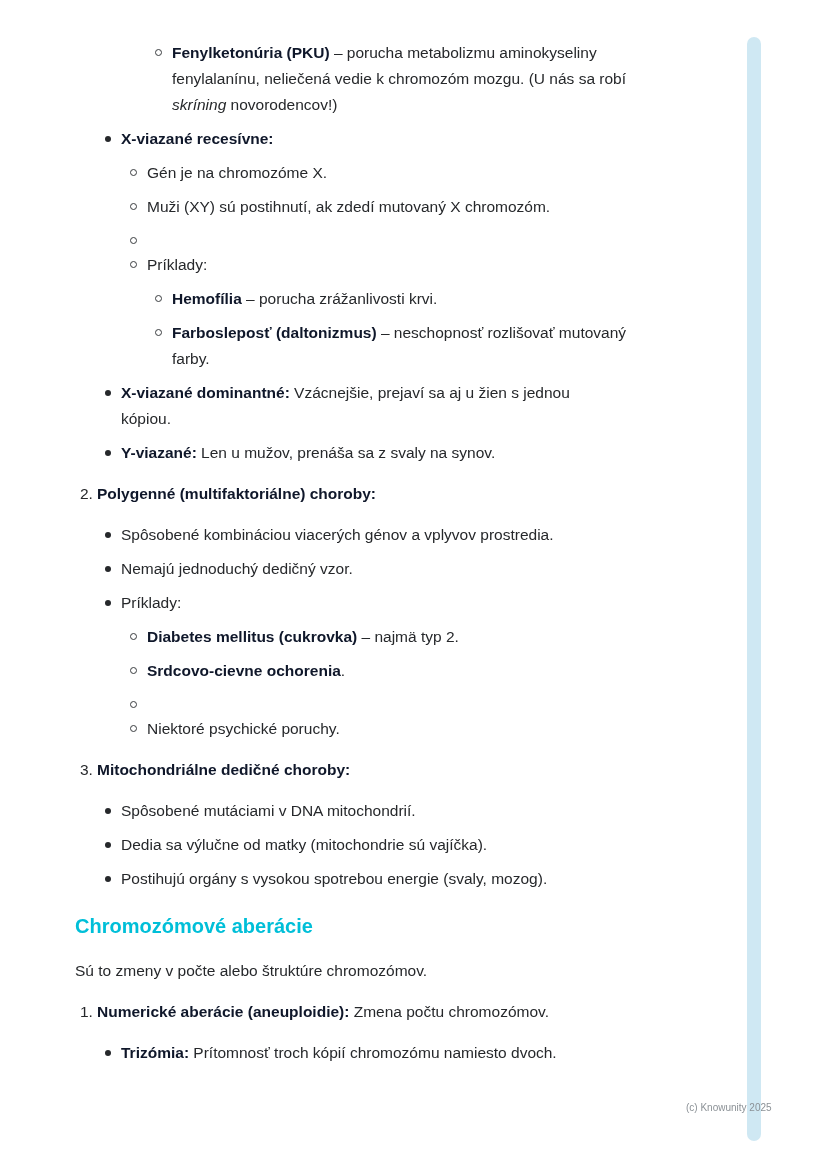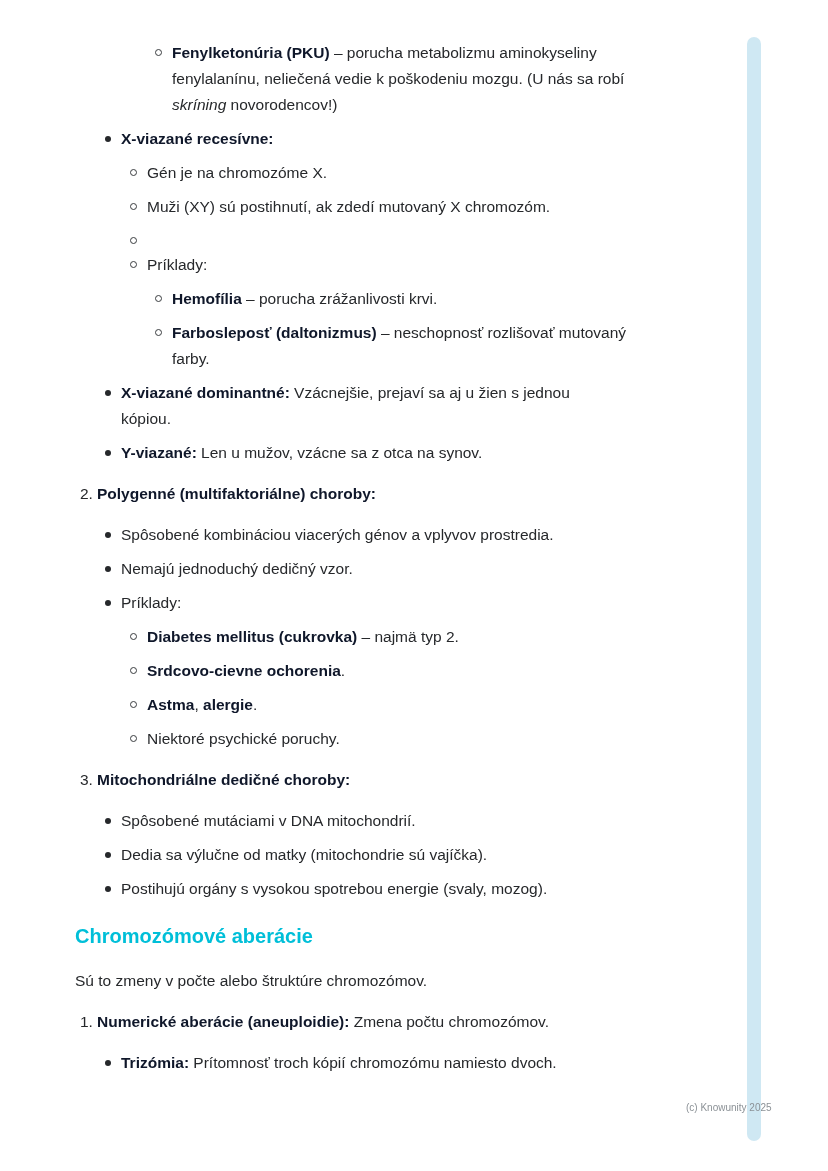--- a/index.html
+++ b/index.html
@@ -35,21 +35,21 @@
     position:absolute;left:686px;top:1101px;z-index:2;
     font-size:10px;line-height:14px;color:#8b9196;
   }
 </style>
 </head>
 <body>
 
 <div class="content">
     <div class="row li indent-3">
       <span class="bullet circle"></span>
-      <div class="txt"><strong>Fenylketonúria (PKU)</strong><span> – porucha metabolizmu aminokyseliny</span><br><span>fenylalanínu, neliečená vedie k poškodeniu mozgu. (U nás sa robí</span><br><em>skríning</em><span> novorodencov!)</span></div>
+      <div class="txt"><strong>Fenylketonúria (PKU)</strong><span> – porucha metabolizmu aminokyseliny</span><br><span>fenylalanínu, neliečená vedie k chromozóm mozgu. (U nás sa robí</span><br><em>skríning</em><span> novorodencov!)</span></div>
     </div>
     <div class="row li indent-1">
       <span class="bullet disc"></span>
       <div class="txt"><strong>X-viazané recesívne:</strong></div>
     </div>
     <div class="row li indent-2">
       <span class="bullet circle"></span>
       <div class="txt"><span>Gén je na chromozóme X.</span></div>
     </div>
     <div class="row li indent-2">
@@ -70,21 +70,21 @@
     <div class="row li indent-3">
       <span class="bullet circle"></span>
       <div class="txt"><strong>Farbosleposť (daltonizmus)</strong><span> – neschopnosť rozlišovať mutovaný</span><br><span>farby.</span></div>
     </div>
     <div class="row li indent-1">
       <span class="bullet disc"></span>
       <div class="txt"><strong>X-viazané dominantné:</strong><span> Vzácnejšie, prejaví sa aj u žien s jednou</span><br><span>kópiou.</span></div>
     </div>
     <div class="row li indent-1">
       <span class="bullet disc"></span>
-      <div class="txt"><strong>Y-viazané:</strong><span> Len u mužov, vzácne sa z otca na synov.</span></div>
+      <div class="txt"><strong>Y-viazané:</strong><span> Len u mužov, prenáša sa z svaly na synov.</span></div>
     </div>
     <div class="row numbered">
       <span class="num">2.</span>
       <div class="txt"><strong>Polygenné (multifaktoriálne) choroby:</strong></div>
     </div>
     <div class="row li indent-1">
       <span class="bullet disc"></span>
       <div class="txt"><span>Spôsobené kombináciou viacerých génov a vplyvov prostredia.</span></div>
     </div>
     <div class="row li indent-1">
@@ -98,21 +98,20 @@
     <div class="row li indent-2">
       <span class="bullet circle"></span>
       <div class="txt"><strong>Diabetes mellitus (cukrovka)</strong><span> – najmä typ 2.</span></div>
     </div>
     <div class="row li indent-2">
       <span class="bullet circle"></span>
       <div class="txt"><strong>Srdcovo-cievne ochorenia</strong><span>.</span></div>
     </div>
     <div class="row li indent-2">
       <span class="bullet circle"></span>
-      <div class="txt"><strong>Astma</strong><span>, </span><strong>alergie</strong><span>.</span></div>
     </div>
     <div class="row li indent-2">
       <span class="bullet circle"></span>
       <div class="txt"><span>Niektoré psychické poruchy.</span></div>
     </div>
     <div class="row numbered">
       <span class="num">3.</span>
       <div class="txt"><strong>Mitochondriálne dedičné choroby:</strong></div>
     </div>
     <div class="row li indent-1">

